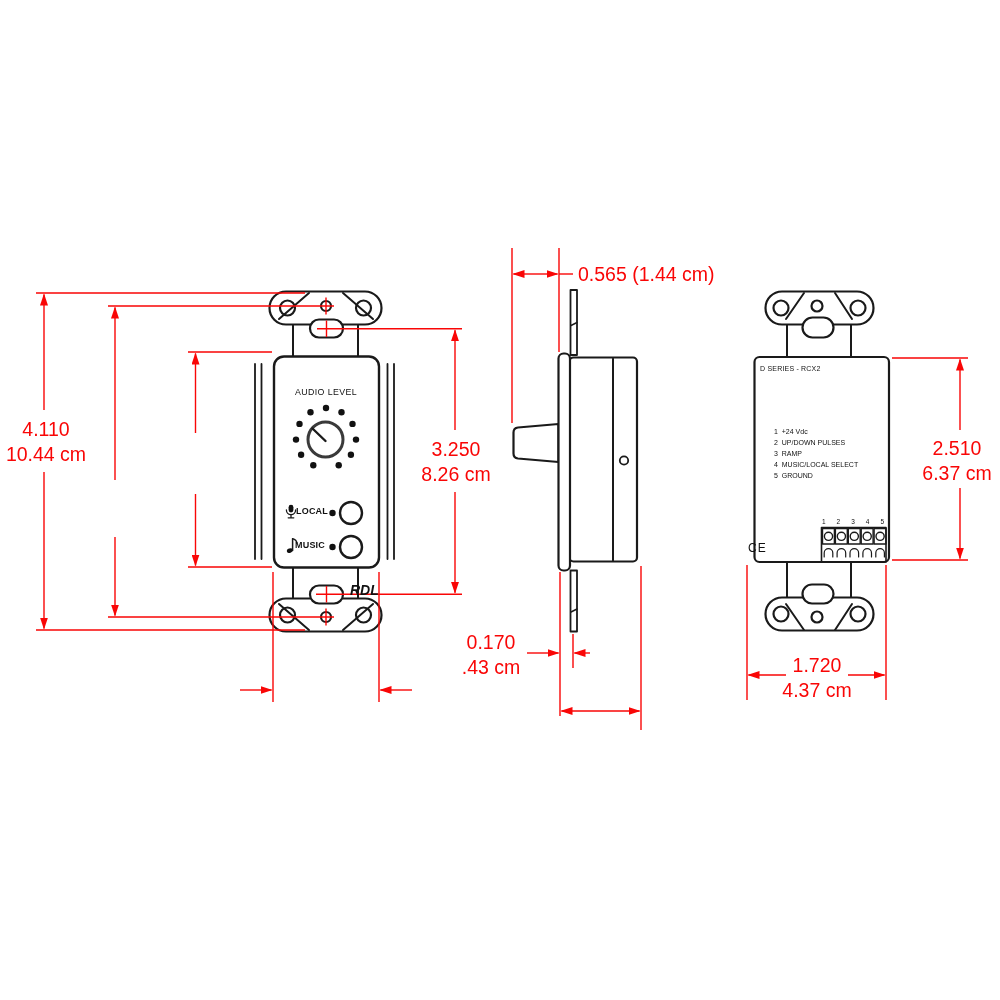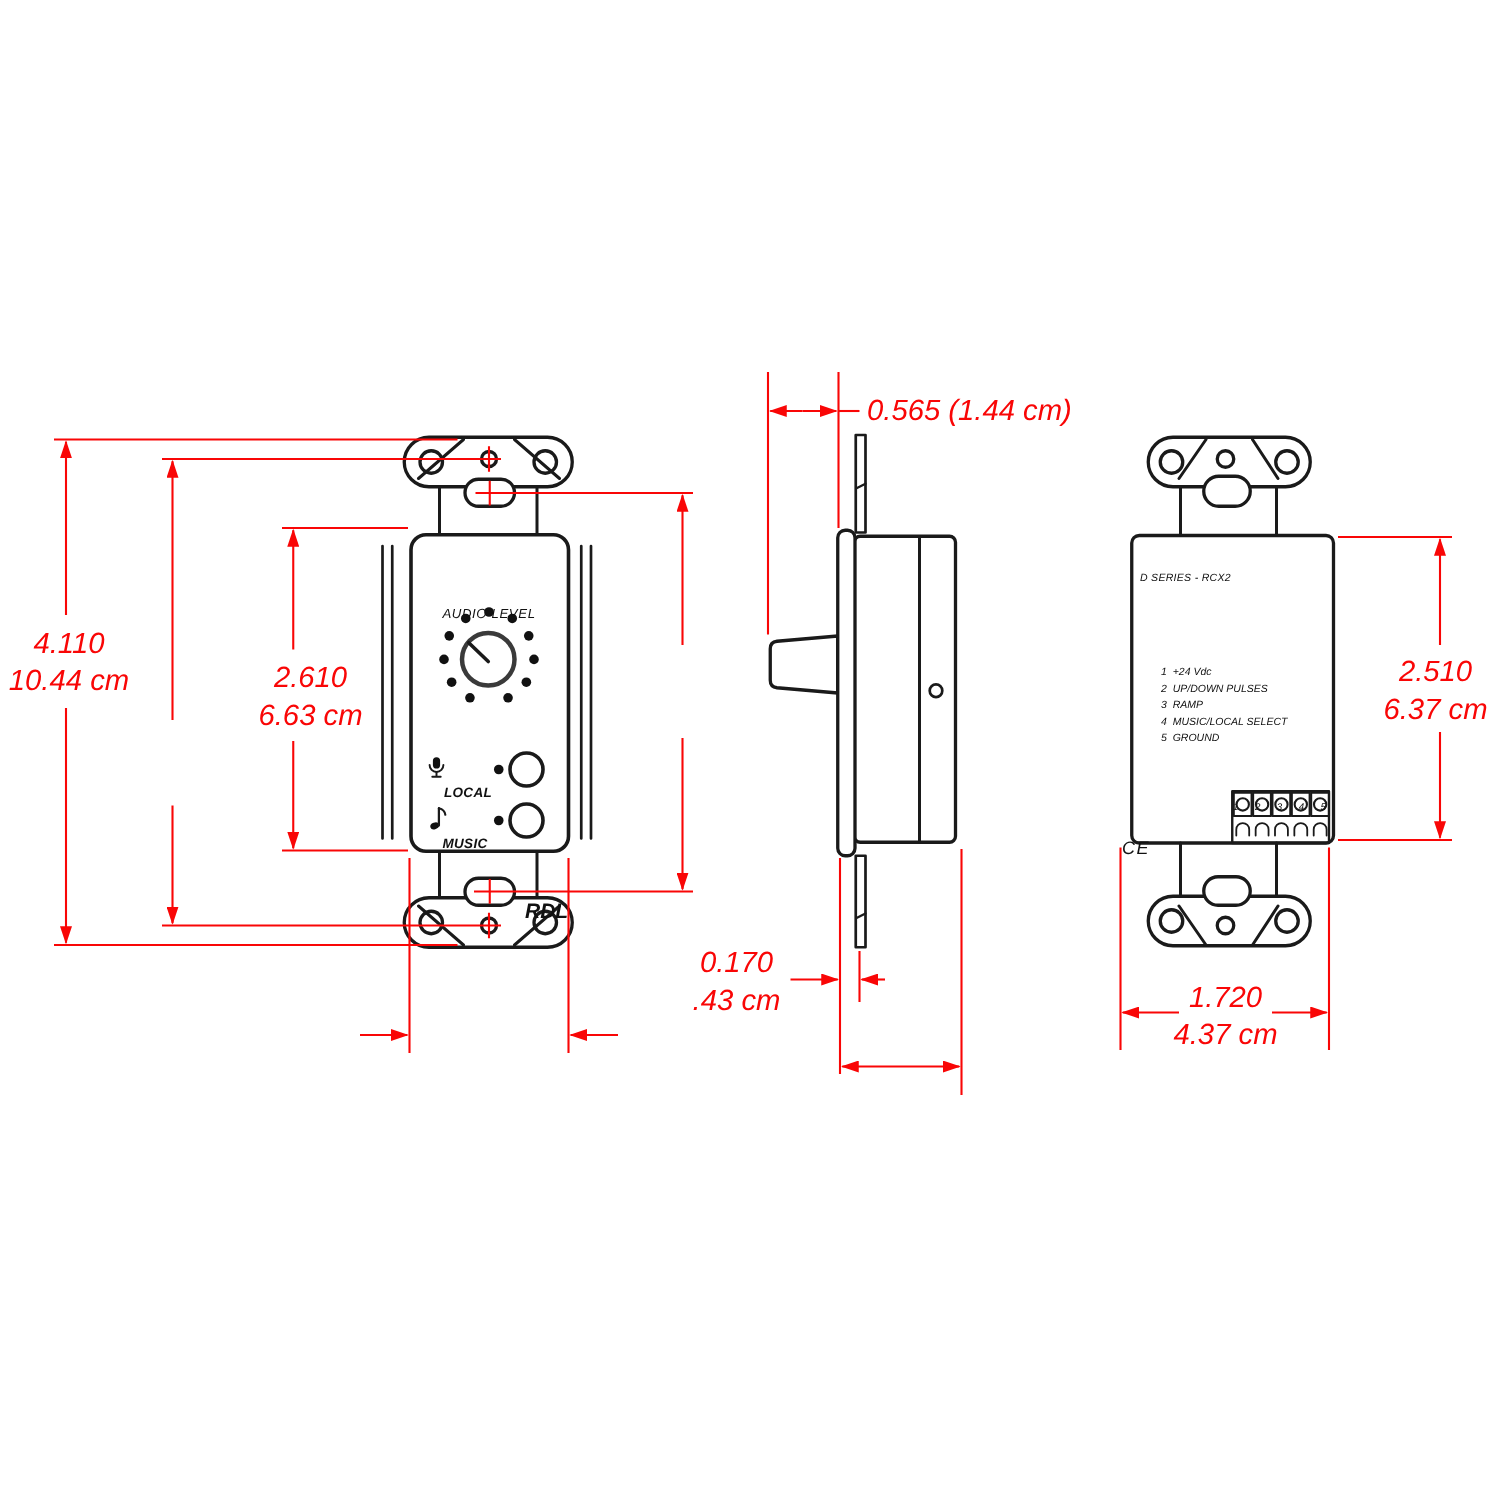--- a/index.html
+++ b/index.html
@@ -1,22 +1,22 @@
 <!DOCTYPE html>
 <html><head>
 <meta charset="utf-8">
 <style>
   html,body{margin:0;padding:0;background:#fff;}
   #canvas{position:relative;width:1000px;height:1000px;background:#ffffff;overflow:hidden;
           font-family:"Liberation Sans",sans-serif;}
   #canvas svg{position:absolute;left:0;top:0;}
-  .txt{position:absolute;font-style:italic;}
+  .txt{position:absolute;}
   .dim{color:#f90606;font-size:19.5px;line-height:25px;text-align:center;white-space:nowrap;}
   .dim.single{text-align:left;}
-  .blktxt{color:#111;margin-top:17px;}
+  .blktxt{color:#111;}
   .audio-level{left:276px;top:387px;width:100px;text-align:center;font-size:8.8px;letter-spacing:.4px;}
   .local-label{left:296px;top:506px;font-size:9px;font-weight:bold;letter-spacing:.2px;text-align:right;}
   .music-label{left:295px;top:540px;font-size:9px;font-weight:bold;letter-spacing:.2px;}
   .rdl{left:350px;top:582px;width:28px;text-align:center;font-size:14px;font-weight:bold;font-style:italic;}
   .model{left:760px;top:365px;font-size:7px;letter-spacing:.2px;}
   .pins{left:774px;top:428px;font-size:7px;}
   .pins div{height:10.9px;white-space:pre;}
   .termnums{left:822px;top:518px;width:62px;display:flex;justify-content:space-between;font-size:6.5px;}
   .ce{left:748px;top:541px;font-size:12px;letter-spacing:1px;font-weight:500;}
 </style>
@@ -193,23 +193,23 @@
       <path d="M747,565 V700 M886,565 V700"></path>
       <path d="M786,675 L748.5,675" marker-end="url(#arr)"></path>
       <path d="M848,675 L884.5,675" marker-end="url(#arr)"></path>
     </g>
   </svg>
 
   <div class="txt dim" style="left:-14px;top:417px;width:120px;">
     <div>4.110</div>
     <div>10.44 cm</div>
   </div>
-  <div class="txt dim" style="left:147px;top:440px;width:120px;">
-    <div>2.610</div>
-    <div>6.63 cm</div>
+  <div class="txt dim" style="left:396px;top:437px;width:120px;">
+    <div>3.250</div>
+    <div>8.26 cm</div>
   </div>
   <div class="txt dim single" style="left:578px;top:262px;width:200px;">
     <div>0.565 (1.44 cm)</div>
   </div>
   <div class="txt dim" style="left:431px;top:630px;width:120px;">
     <div>0.170</div>
     <div>.43 cm</div>
   </div>
   <div class="txt dim" style="left:897px;top:436px;width:120px;">
     <div>2.510</div>

